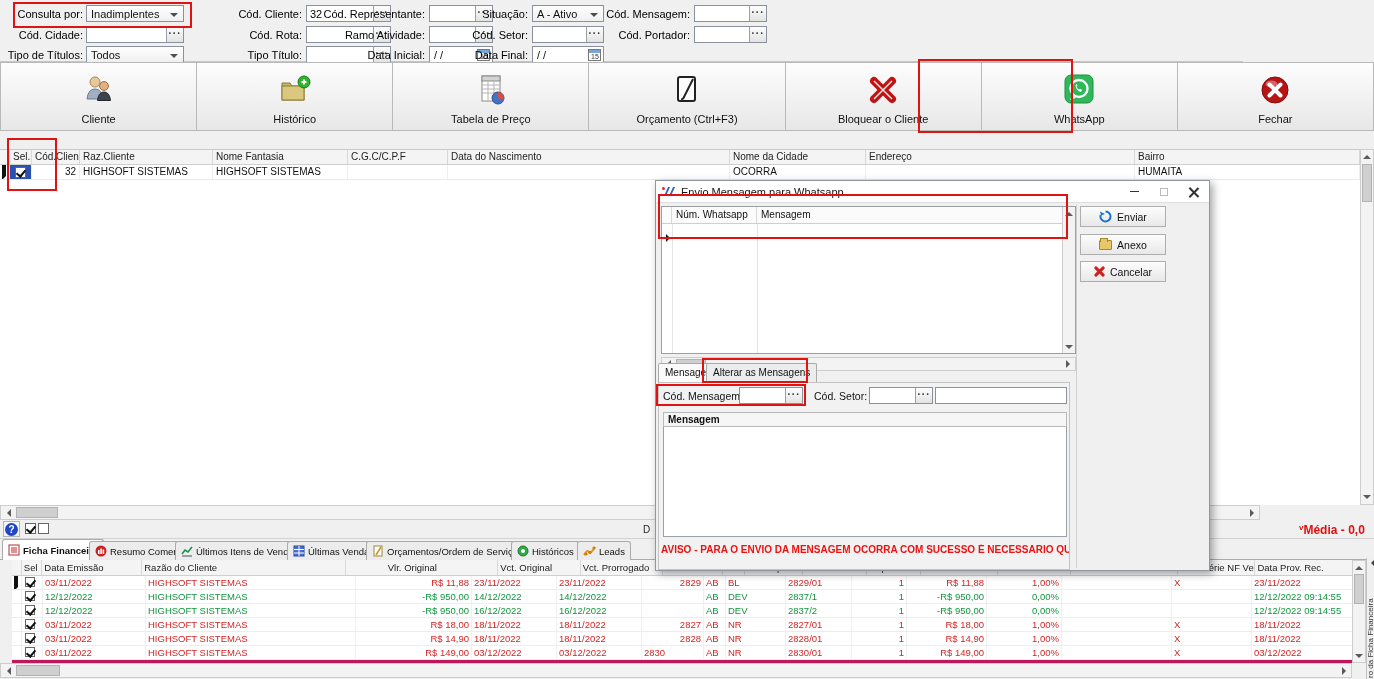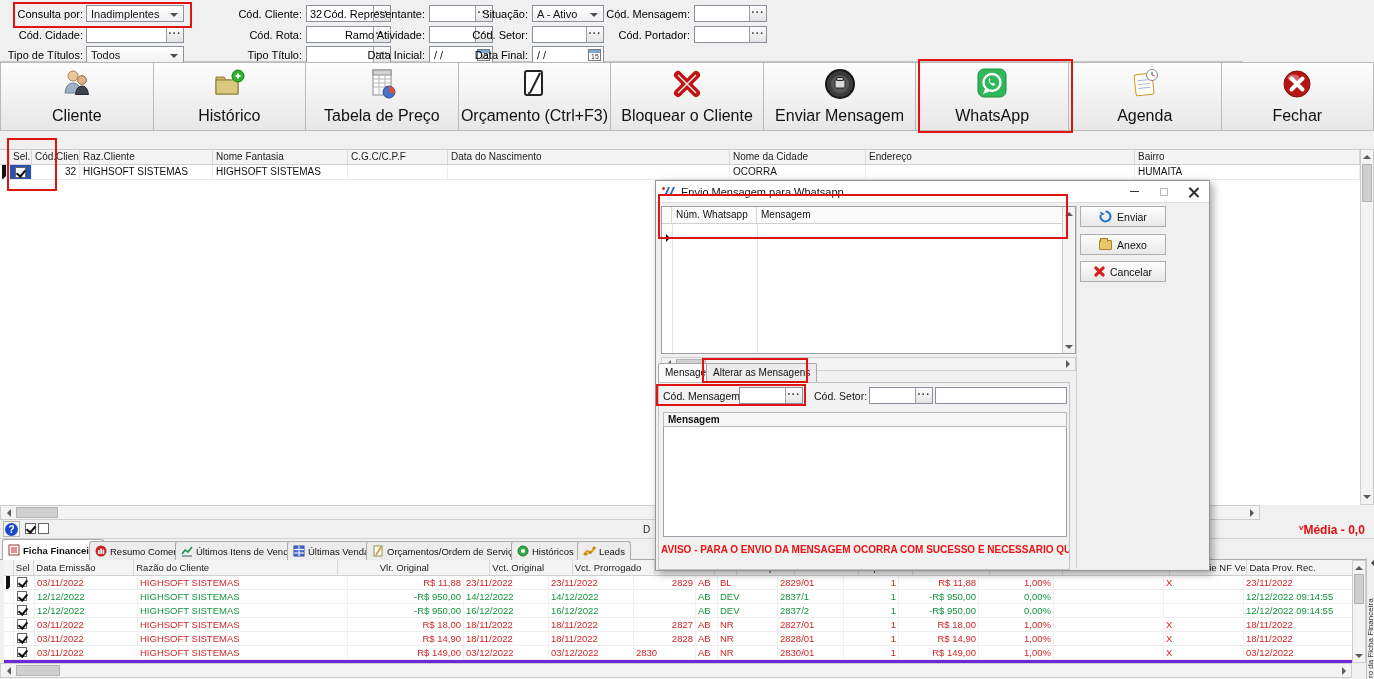--- a/index.html
+++ b/index.html
@@ -24,21 +24,21 @@
   .cal::after { content:"15"; position:absolute; left:2px; top:3px; font-size:7px; color:#333; }
   .dateval { position:absolute; left:4px; top:2px; }
   
   .consult-panel { position:absolute; left:1243px; top:0; width:131px; height:62px; border-left:1px solid #bcbcbc; background:#f0f0f0; }
   .consult-btn { position:absolute; left:8px; top:2px; width:115px; height:58px; display:flex; flex-direction:column; align-items:center; justify-content:center; gap:2px; cursor:pointer; }
   .consult-btn .cap { font-size:10.5px; }
   
   .toolbar { position:absolute; left:0; top:62px; width:1374px; height:69px; display:flex; background:#eee; }
   .tbtn { flex:1 1 0; border:1px solid #b9b9b9; border-left-width:0; background:linear-gradient(#fdfdfd,#e7e7e7); display:flex; flex-direction:column; align-items:center; justify-content:flex-end; padding-bottom:5px; gap:4px; cursor:pointer; }
   .tbtn:first-child { border-left-width:1px; }
-  .tbtn .cap { font-size:16px; color:#111; }
+  .tbtn .cap { font-size:11px; color:#111; }
   .ticon { height:38px; display:flex; align-items:center; }
   
   .maintab-strip { position:absolute; left:0; top:131px; width:1374px; height:18px; background:#ececec; border-bottom:1px solid #b9b9b9; }
   .maintab { position:absolute; left:2px; top:1px; height:17px; padding:2px 7px 0; background:#fafafa; border:1px solid #b0b0b0; border-bottom:none; border-radius:2px 2px 0 0; font-size:9.5px; }
   .mgrid { position:absolute; left:0; top:149px; width:1360px; height:356px; background:#fff; border-top:1px solid #c9c9c9; }
   .mg-h { display:flex; height:15px; background:#f4f4f4; border-bottom:1px solid #cfcfcf; font-size:10px; color:#222; }
   .mg-h .hc { border-right:1px solid #d8d8d8; padding:1px 3px 0; overflow:hidden; white-space:nowrap; }
   .mg-r { display:flex; height:15px; border-bottom:1px solid #e9e9e9; font-size:10px; }
   .mg-r .c { border-right:1px solid #efefef; padding:1px 3px 0; overflow:hidden; white-space:nowrap; }
   .selcell-on { background:#2a52ae; display:flex; align-items:center; justify-content:center; }
@@ -60,21 +60,21 @@
   .helpbtn { position:absolute; left:3px; top:1px; width:17px; height:16px; border:1px solid #b5b5b5; background:#f6f6f6; display:flex; align-items:center; justify-content:center; cursor:pointer; }
   .helpbtn .q { width:13px; height:13px; border-radius:50%; background:#1f46c8; color:#fff; font-size:10px; font-weight:bold; text-align:center; line-height:13px; }
   .helpbtn .q::after { content:"?"; }
   .media { position:absolute; left:1299px; top:3px; width:80px; white-space:nowrap; overflow:hidden; color:#e01010; font-weight:bold; font-size:12px; }
   .media .pre { font-size:8px; vertical-align:top; }
   
   .btabs { position:absolute; left:0; top:539px; width:1374px; height:21px; background:#f0f0f0; border-bottom:1px solid #ababab; }
   .btab { position:absolute; top:2px; height:19px; display:flex; align-items:center; gap:3px; padding:0 5px; background:#ececec; border:1px solid #ababab; border-bottom:none; border-radius:3px 3px 0 0; font-size:9.5px; white-space:nowrap; cursor:pointer; }
   .btab.active { top:0px; height:21px; background:#fff; font-weight:bold; }
   
-  .fgrid { position:absolute; left:4px; top:560px; width:1352px; height:103px; background:#6d28d9; }
+  .fgrid { position:absolute; left:12px; top:560px; width:1352px; height:103px; background:#be185d; }
   .fin-h { display:flex; height:16px; background:#f4f4f4; border-bottom:1px solid #cfcfcf; font-size:9.5px; color:#222; }
   .fin-h .hc { border-right:1px solid #d8d8d8; padding:2px 2px 0; overflow:hidden; white-space:nowrap; }
   .fin-row { display:flex; height:14px; border-bottom:1px solid #ededed; font-size:9.5px; background:#fff; }
   .fin-row .c { border-right:1px solid #f0f0f0; padding:1px 2px 0; overflow:hidden; white-space:nowrap; }
   .t-red { color:#d42525; } .t-green { color:#12953f; }
   
   .side-tab { position:absolute; left:1366px; top:558px; width:8px; height:121px; background:#efefef; border-left:1px solid #c2c2c2; }
   .side-tab .vtxt { position:absolute; left:-1px; top:12px; width:10px; height:108px; writing-mode:vertical-rl; transform:rotate(180deg); font-size:8px; color:#333; white-space:nowrap; overflow:hidden; }
   .side-chev { position:absolute; left:1px; top:2px; width:0; height:0; border:3px solid transparent; border-right-color:#444; }
   
@@ -254,54 +254,27 @@
               <line x1="8" y1="8" x2="26" y2="26"></line>
               <line x1="26" y1="8" x2="8" y2="26"></line>
             </g>
           </svg>
         </span>
       <span class="cap">Bloquear o Cliente</span>
     </div>
     <div class="tbtn">
       <span class="ticon">
           <svg width="34" height="34" viewBox="0 0 34 34">
-            <circle cx="17" cy="17" r="14" fill="#3a3a3a" stroke="#161616" stroke-width="2"></circle>
-            <circle cx="17" cy="17" r="9" fill="#585858"></circle>
-            <rect x="12" y="13" width="10" height="8" rx="1" fill="#d8d8d8" stroke="#222"></rect>
-            <rect x="13.5" y="10.5" width="7" height="3" rx="1.5" fill="#cfcfcf" stroke="#222"></rect>
-          </svg>
-        </span>
-      <span class="cap">Enviar Mensagem</span>
-    </div>
-    <div class="tbtn">
-      <span class="ticon">
-          <svg width="34" height="34" viewBox="0 0 34 34">
             <rect x="3" y="2" width="28" height="28" rx="6" fill="#2fb859" stroke="#1d8f41"></rect>
             <circle cx="17" cy="15.5" r="8.5" fill="none" stroke="#fff" stroke-width="2.4"></circle>
             <path d="M10.5 21 l-2.5 6 l6-2.2 z" fill="#fff"></path>
             <path d="M14 11.5 c-1.2 2.8 1.6 6.6 4.8 7.4 l1.4-1.8 -2.3-1.4 -.8.7 c-1.3-.7-2.2-1.8-2.5-3 l.9-.6 -.9-2z" fill="#fff"></path>
           </svg>
         </span>
       <span class="cap">WhatsApp</span>
-    </div>
-    <div class="tbtn">
-      <span class="ticon">
-          <svg width="34" height="34" viewBox="0 0 34 34">
-            <rect x="7" y="7" width="18" height="21" rx="2" fill="#fdfdf4" stroke="#cf9b2a" transform="rotate(-6 16 17)"></rect>
-            <g stroke="#9db6d8" transform="rotate(-6 16 17)">
-              <line x1="10" y1="13" x2="22" y2="13"></line>
-              <line x1="10" y1="17" x2="22" y2="17"></line>
-              <line x1="10" y1="21" x2="22" y2="21"></line>
-            </g>
-            <circle cx="24" cy="8" r="5.5" fill="#fff" stroke="#888"></circle>
-            <line x1="24" y1="8" x2="24" y2="4.8" stroke="#444"></line>
-            <line x1="24" y1="8" x2="26.6" y2="9" stroke="#d04040"></line>
-          </svg>
-        </span>
-      <span class="cap">Agenda</span>
     </div>
     <div class="tbtn">
       <span class="ticon">
           <svg width="34" height="34" viewBox="0 0 34 34">
             <circle cx="17" cy="17" r="13" fill="#b81414" stroke="#7e0d0d"></circle>
             <ellipse cx="13.5" cy="11" rx="6" ry="3.5" fill="rgba(255,255,255,.35)"></ellipse>
             <g stroke="#fff" stroke-width="4" stroke-linecap="round">
               <line x1="11.5" y1="11.5" x2="22.5" y2="22.5"></line>
               <line x1="22.5" y1="11.5" x2="11.5" y2="22.5"></line>
             </g>

